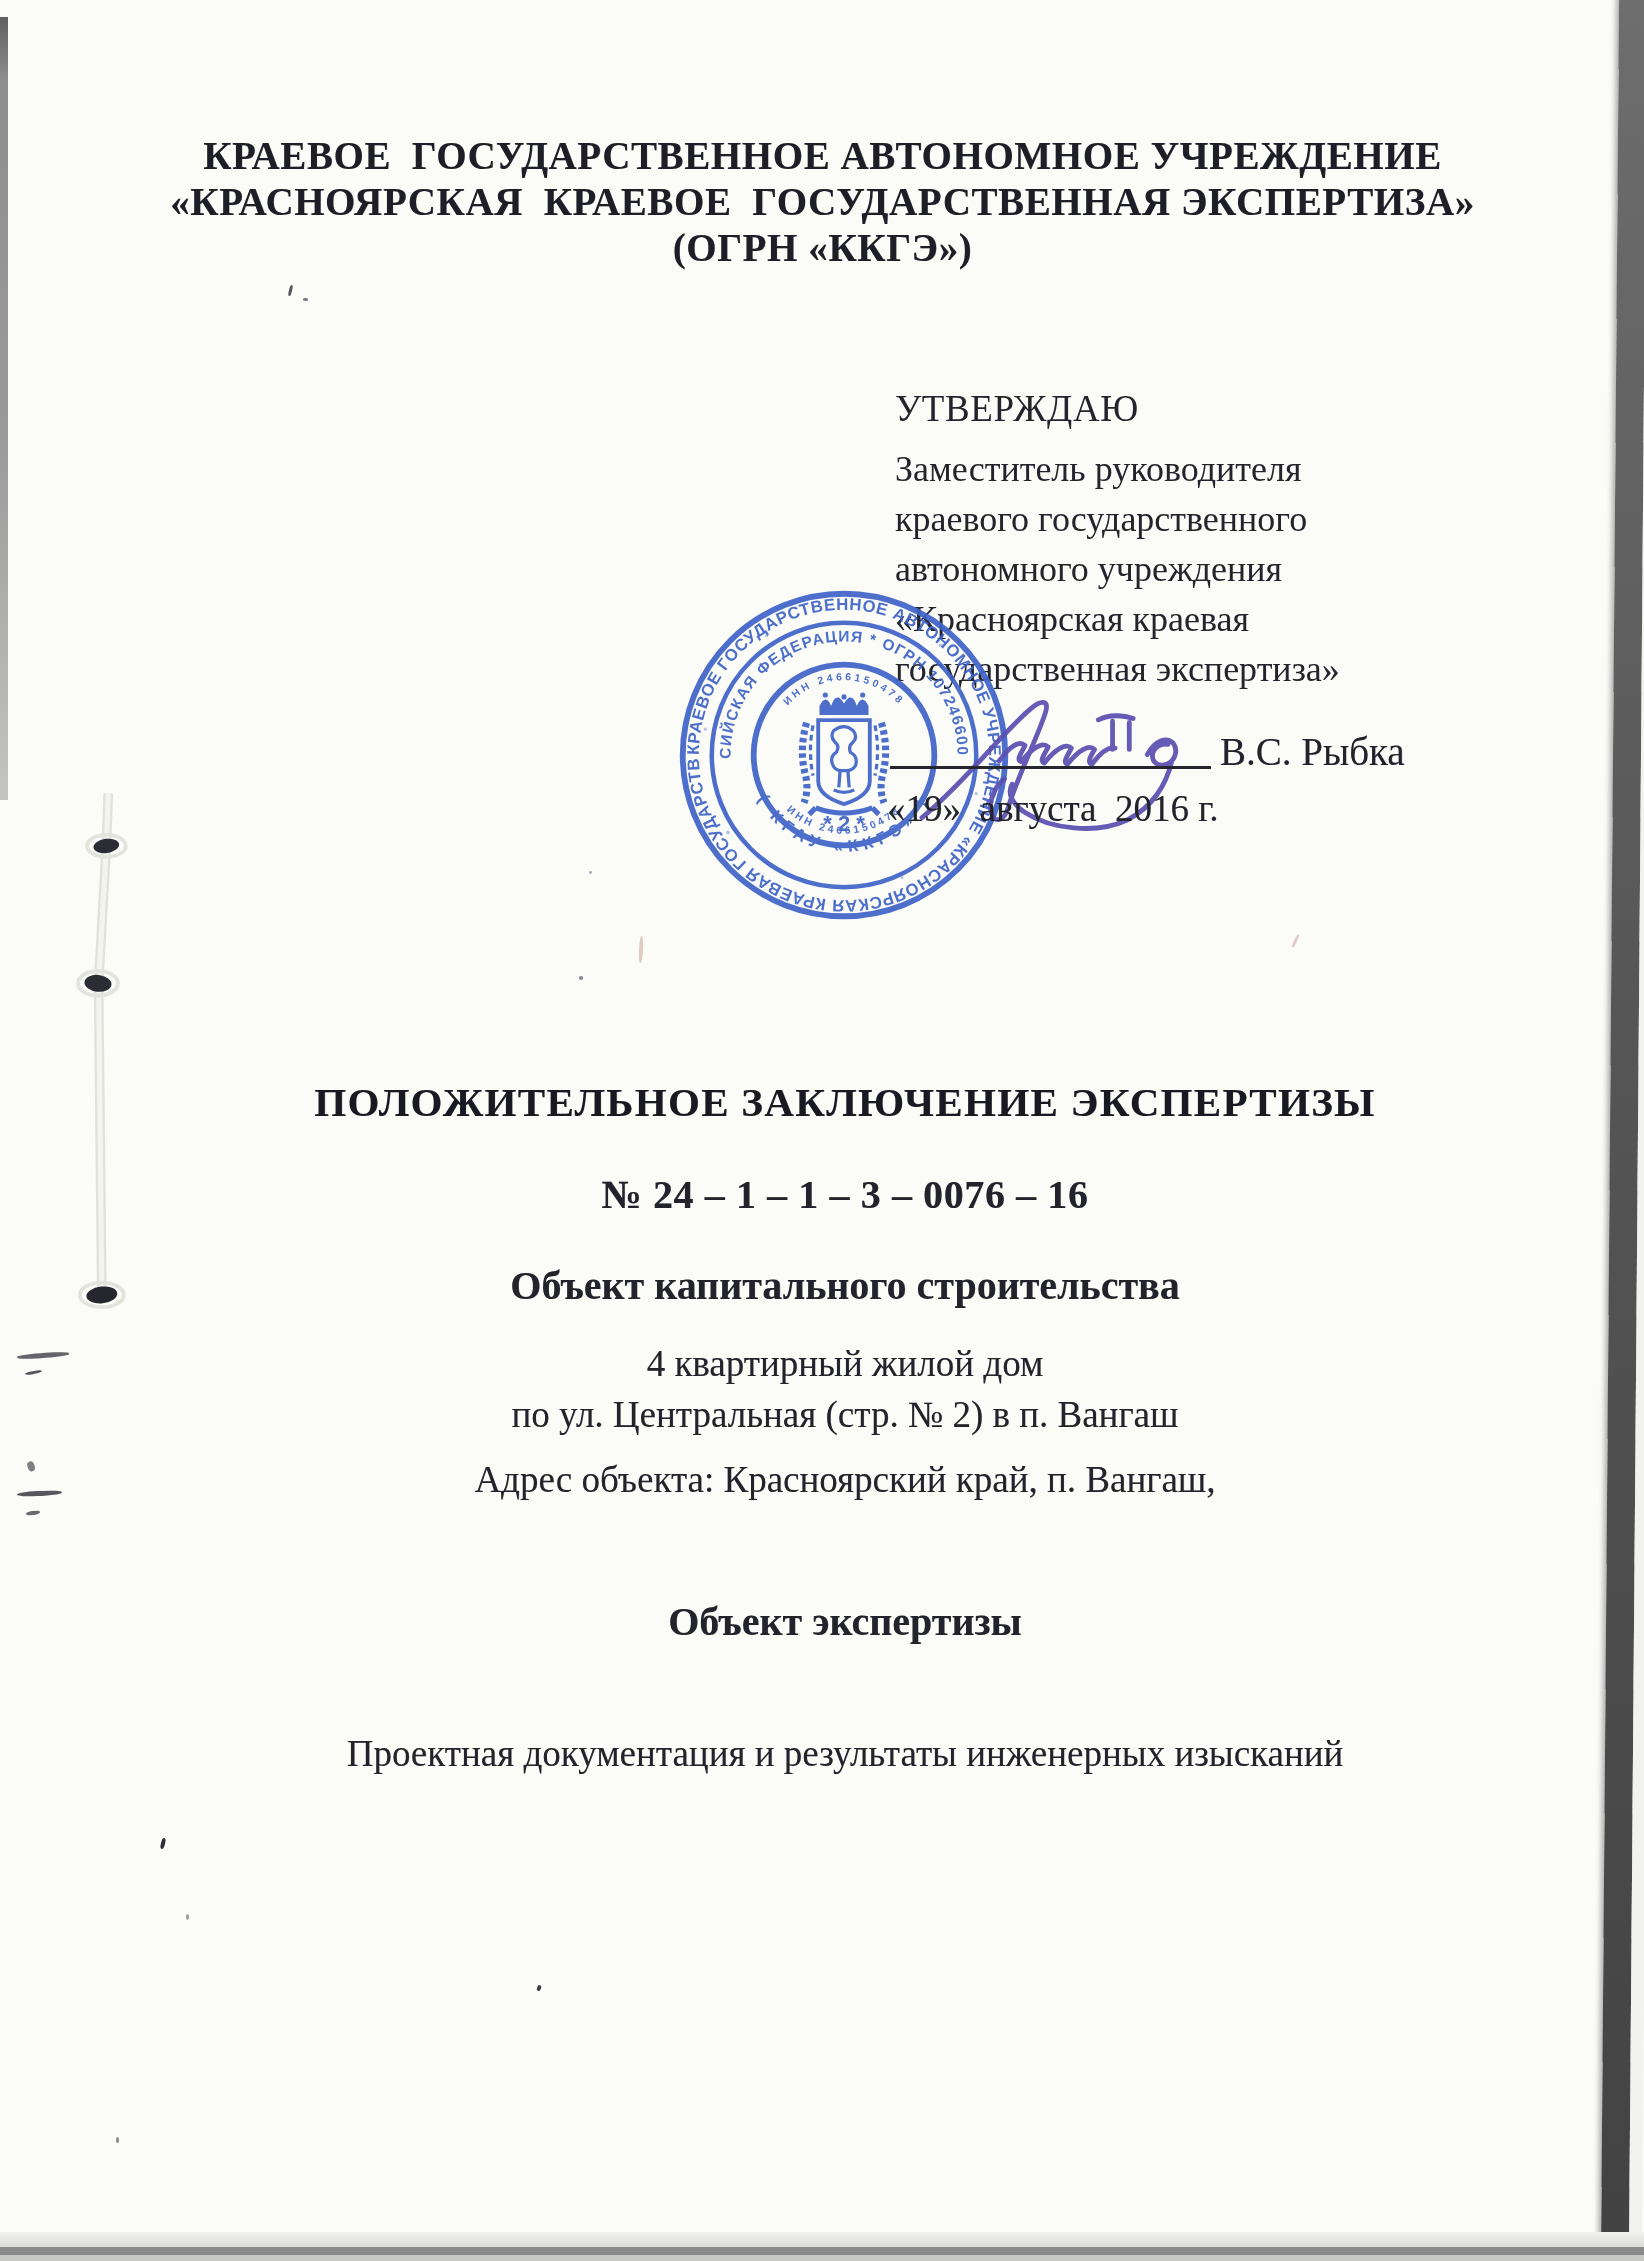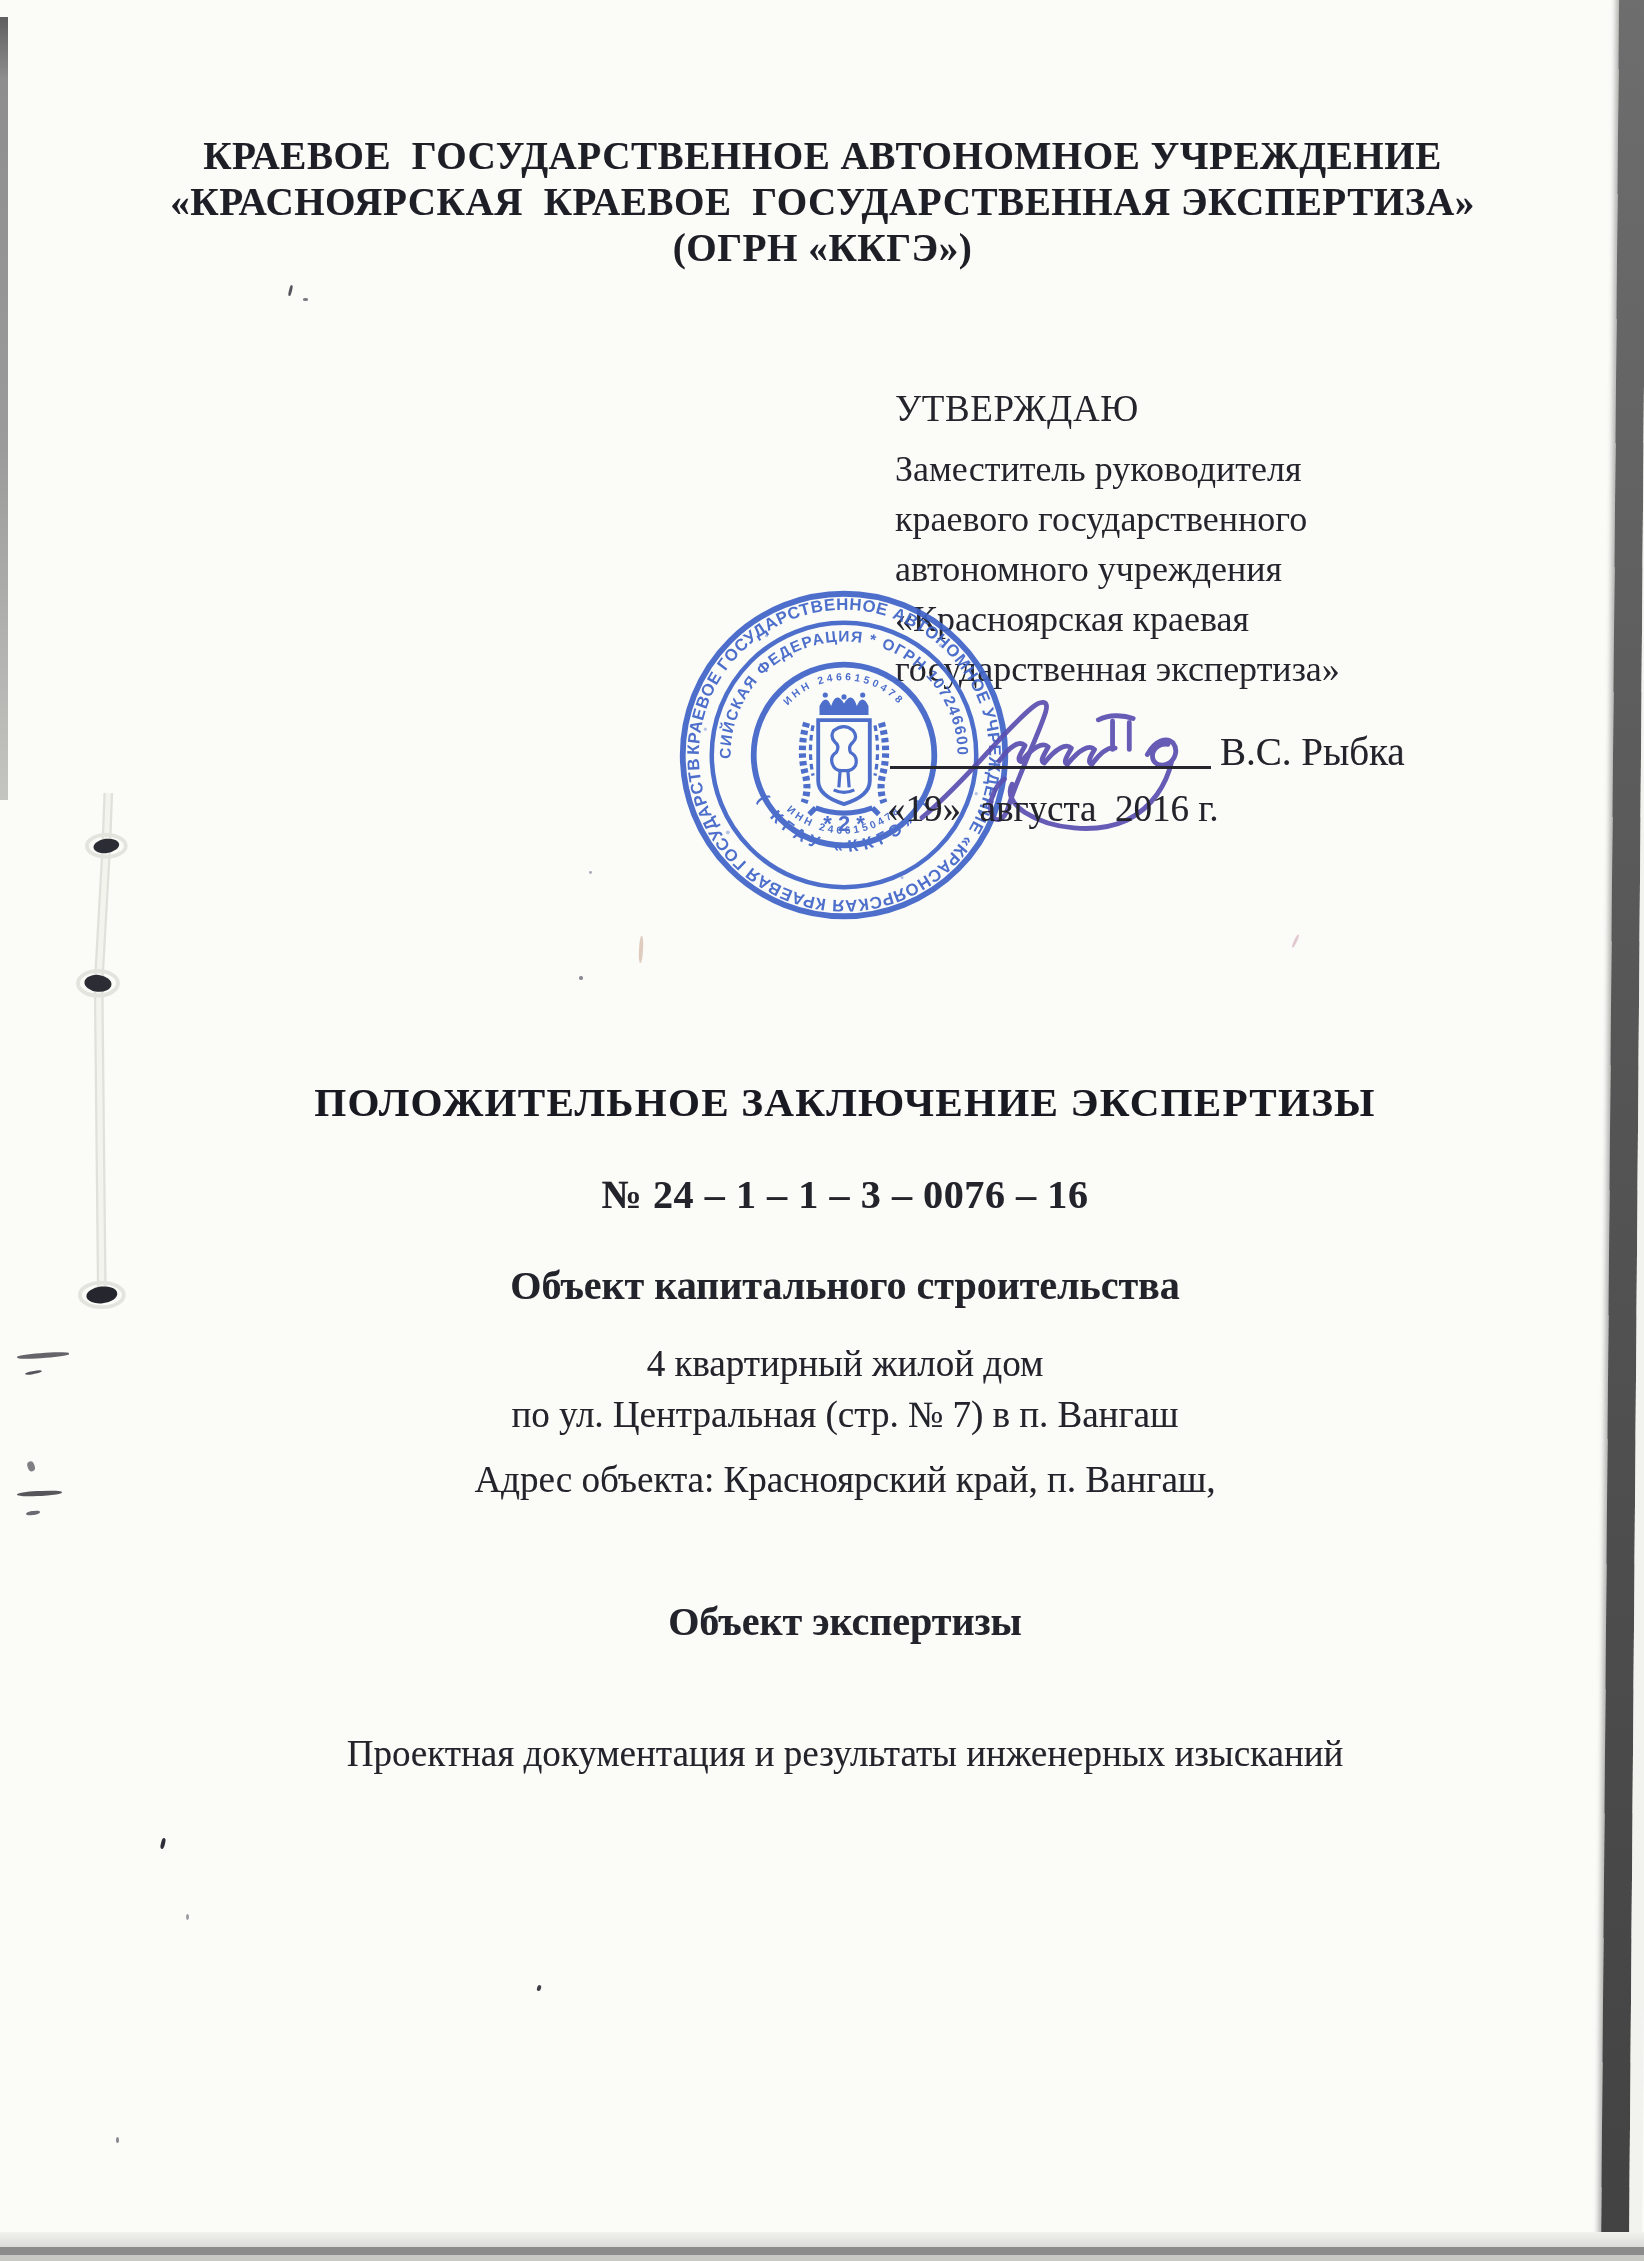--- a/index.html
+++ b/index.html
@@ -155,21 +155,21 @@
   </svg>
 
   <div class="sign-line"></div>
   <div class="t signer">В.С. Рыбка</div>
   <div class="t date-line pre">«19»  августа  2016 г.</div>
 
   <div class="t center main-title">ПОЛОЖИТЕЛЬНОЕ ЗАКЛЮЧЕНИЕ ЭКСПЕРТИЗЫ</div>
   <div class="t center doc-number">№ 24 – 1 – 1 – 3 – 0076 – 16</div>
   <div class="t center obj-heading">Объект капитального строительства</div>
   <div class="t center obj-line1">4 квартирный жилой дом</div>
-  <div class="t center obj-line2">по ул. Центральная (стр. № 7) в п. Вангаш</div>
+  <div class="t center obj-line2">по ул. Центральная (стр. № 2) в п. Вангаш</div>
   <div class="t center addr-line1">Адрес объекта: Красноярский край, п. Вангаш,</div>
   <div class="t center exp-heading">Объект экспертизы</div>
   <div class="t center exp-line">Проектная документация и результаты инженерных изысканий</div>
 
   <svg class="binding-svg" width="71" height="529" viewBox="0 0 110 820">
     <path d="M 50,0 L 47,82 L 35,295 L 40,775" stroke="#d8d8d2" stroke-width="15" fill="none" opacity=".75"></path>
     <path d="M 50,0 L 47,82 L 35,295 L 40,775" stroke="#f4f4ef" stroke-width="8" fill="none"></path>
     <ellipse cx="47" cy="82" rx="20" ry="11" fill="#2c2c34" transform="rotate(-8 47 82)"></ellipse>
     <ellipse cx="34" cy="295" rx="21" ry="13" fill="#2c2c34" transform="rotate(6 34 295)"></ellipse>
     <ellipse cx="40" cy="778" rx="24" ry="13" fill="#26262e" transform="rotate(-6 40 778)"></ellipse>

